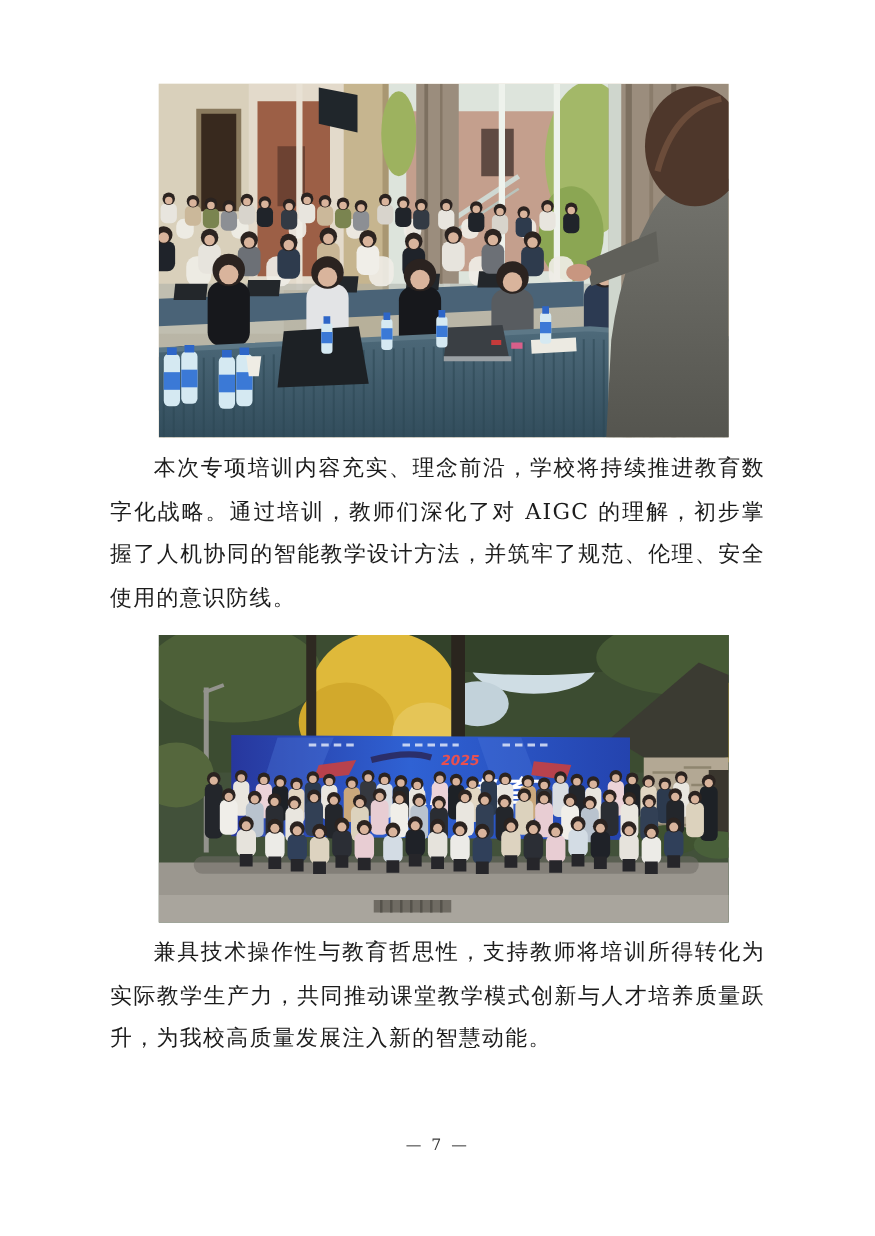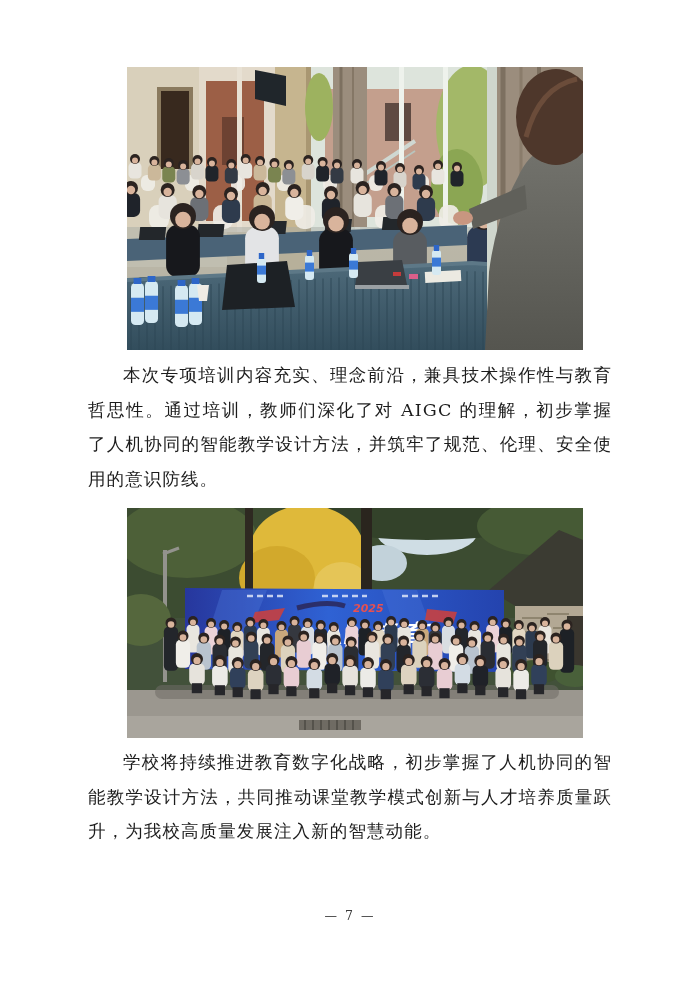--- a/index.html
+++ b/index.html
@@ -404,21 +404,21 @@
       <g>
         <path d="M358,283 L362,205 Q369,150 391,110 Q401,88 416,82 L456,76 L456,283 Z" fill="url(#speakerG)"></path>
         <polygon points="398,118 342,142 346,162 400,142" fill="#60605a"></polygon>
         <ellipse cx="336" cy="151" rx="10" ry="7" fill="#c89680"></ellipse>
         <ellipse cx="429" cy="50" rx="40" ry="48" fill="#4e372b"></ellipse>
         <path d="M399,70 Q412,20 450,12" stroke="#6b4c3a" stroke-width="5" fill="none"></path>
       </g>
     </svg>
   </figure>
 
-  <p class="para" id="para1">本次专项培训内容充实、理念前沿，兼具技术操作性与教育哲思性。通过培训，教师们深化了对 AIGC 的理解，初步掌握了人机协同的智能教学设计方法，并筑牢了规范、伦理、安全使用的意识防线。</p>
+  <p class="para" id="para1">本次专项培训内容充实、理念前沿，学校将持续推进教育数字化战略。通过培训，教师们深化了对 AIGC 的理解，初步掌握了人机协同的智能教学设计方法，并筑牢了规范、伦理、安全使用的意识防线。</p>
 
   <figure class="photo-frame" id="photo2" style="margin:0">
     <svg viewBox="0 0 456 230" preserveAspectRatio="none">
       <defs>
         <linearGradient id="bannerG" x1="0" y1="0" x2="1" y2="0">
           <stop offset="0" stop-color="#27379d"></stop>
           <stop offset="0.45" stop-color="#2f62d4"></stop>
           <stop offset="1" stop-color="#2443ae"></stop>
         </linearGradient>
       </defs>
@@ -846,17 +846,17 @@
           <g>
             <rect x="404.2" y="156.2" width="15.600000000000001" height="22" rx="5.2" fill="#30405a"></rect>
             <rect x="406.8" y="176.2" width="10.296000000000001" height="10" fill="#26262a"></rect>
             <circle cx="412" cy="152" r="6" fill="#2b2320"></circle>
             <circle cx="412" cy="153.68" r="3.5999999999999996" fill="#d9b49c"></circle>
           </g>
         </g>
     </svg>
   </figure>
 
-  <p class="para" id="para2">学校将持续推进教育数字化战略，初步掌握了人机协同的智能教学设计方法，共同推动课堂教学模式创新与人才培养质量跃升，为我校高质量发展注入新的智慧动能。</p>
+  <p class="para" id="para2">兼具技术操作性与教育哲思性，支持教师将培训所得转化为实际教学生产力，共同推动课堂教学模式创新与人才培养质量跃升，为我校高质量发展注入新的智慧动能。</p>
 
   <div class="pageno">— 7 —</div>
 
 </div>
 
 </body></html>

